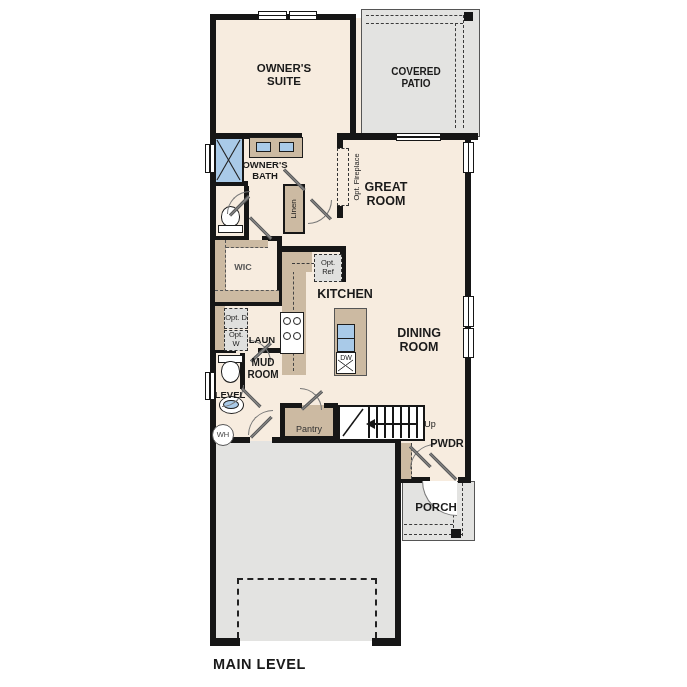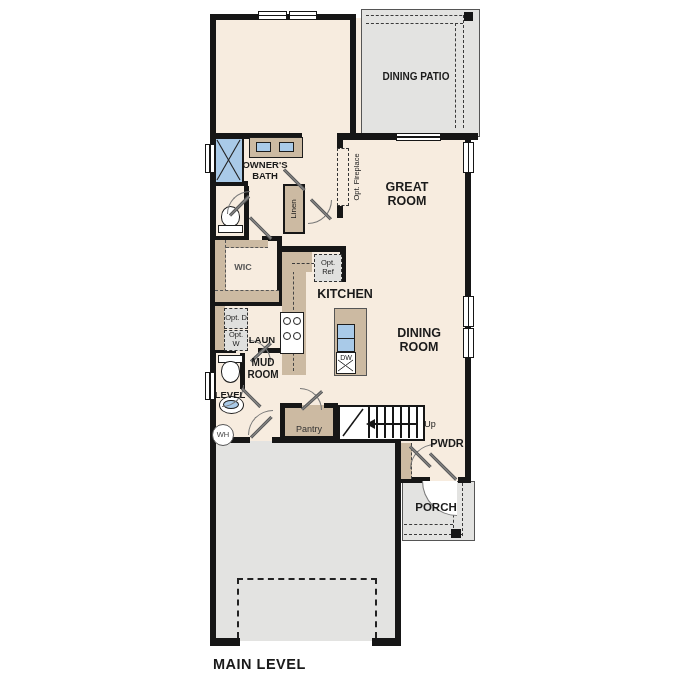--- a/index.html
+++ b/index.html
@@ -182,23 +182,24 @@
   <div class="leaf" style="left:242px;top:387px;width:26px;transform:rotate(45deg);"></div>
   <div class="arc" style="left:248px;top:410px;width:25px;height:25px;border-left:1px solid #777;border-top:1px solid #777;border-radius:100% 0 0 0;"></div>
   <div class="leaf" style="left:251px;top:436px;width:29px;transform:rotate(-45deg);"></div>
   <div class="arc" style="left:300px;top:388px;width:22px;height:22px;border-right:1px solid #777;border-top:1px solid #777;border-radius:0 100% 0 0;"></div>
   <div class="leaf" style="left:302px;top:408px;width:27px;transform:rotate(-42deg);"></div>
   <div class="arc" style="left:410px;top:444px;width:25px;height:25px;border-left:1px solid #777;border-top:1px solid #777;border-radius:100% 0 0 0;"></div>
   <div class="leaf" style="left:410px;top:445px;width:29px;transform:rotate(45deg);"></div>
   <div class="abs" style="left:422px;top:481px;width:35px;height:35px;background:#fff;border-left:1px solid #777;border-bottom:1px solid #777;border-radius:0 0 0 100%;box-sizing:border-box;"></div>
   <div class="leaf" style="left:430px;top:452px;width:37px;transform:rotate(45deg);"></div>
 
-  <div class="lbl" style="left:416px;top:77px;width:70px;font-size:10px;">DINING PATIO</div>
+  <div class="lbl" style="left:284px;top:75px;width:86px;font-size:11.5px;">OWNER'S SUITE</div>
+  <div class="lbl" style="left:416px;top:77px;width:70px;font-size:10px;">COVERED PATIO</div>
   <div class="lbl" style="left:265px;top:171px;width:62px;font-size:9.5px;">OWNER'S BATH</div>
-  <div class="lbl" style="left:407px;top:194px;width:60px;font-size:12.5px;">GREAT ROOM</div>
+  <div class="lbl" style="left:386px;top:194px;width:60px;font-size:12.5px;">GREAT ROOM</div>
   <div class="lbl" style="left:243px;top:267px;font-size:9px;color:#555;">WIC</div>
   <div class="lbl" style="left:345px;top:294px;font-size:12.5px;white-space:nowrap;">KITCHEN</div>
   <div class="lbl" style="left:419px;top:340px;width:60px;font-size:12.5px;">DINING ROOM</div>
   <div class="lbl" style="left:262px;top:340px;font-size:9.5px;">LAUN</div>
   <div class="lbl" style="left:263px;top:368px;width:44px;font-size:10px;">MUD ROOM</div>
   <div class="lbl" style="left:230px;top:395px;font-size:9.5px;">LEVEL</div>
   <div class="lbl" style="left:309px;top:429px;font-size:9px;font-weight:400;color:#333;">Pantry</div>
   <div class="lbl" style="left:447px;top:443px;font-size:11px;">PWDR</div>
   <div class="lbl" style="left:436px;top:508px;font-size:11.5px;">PORCH</div>
 

